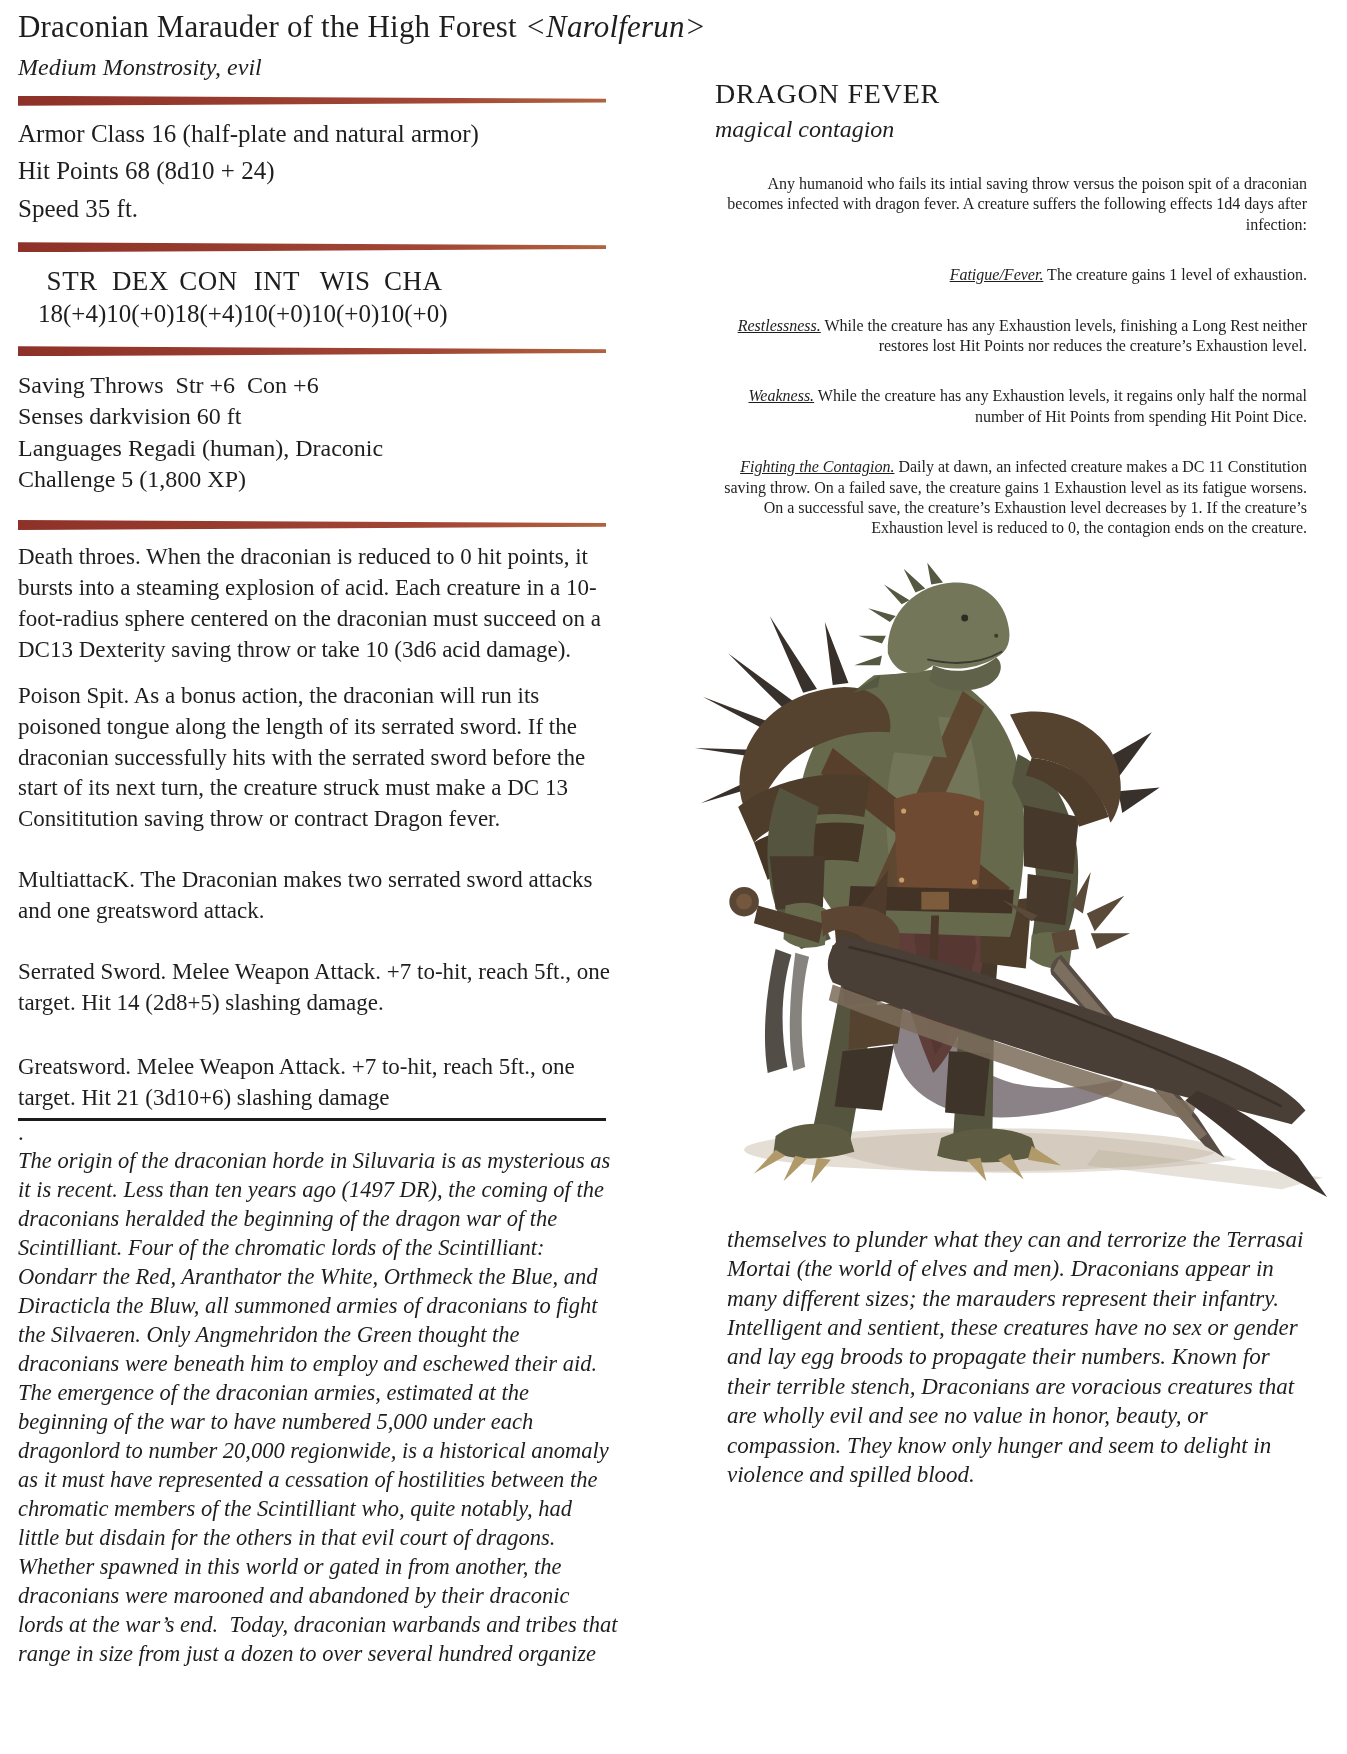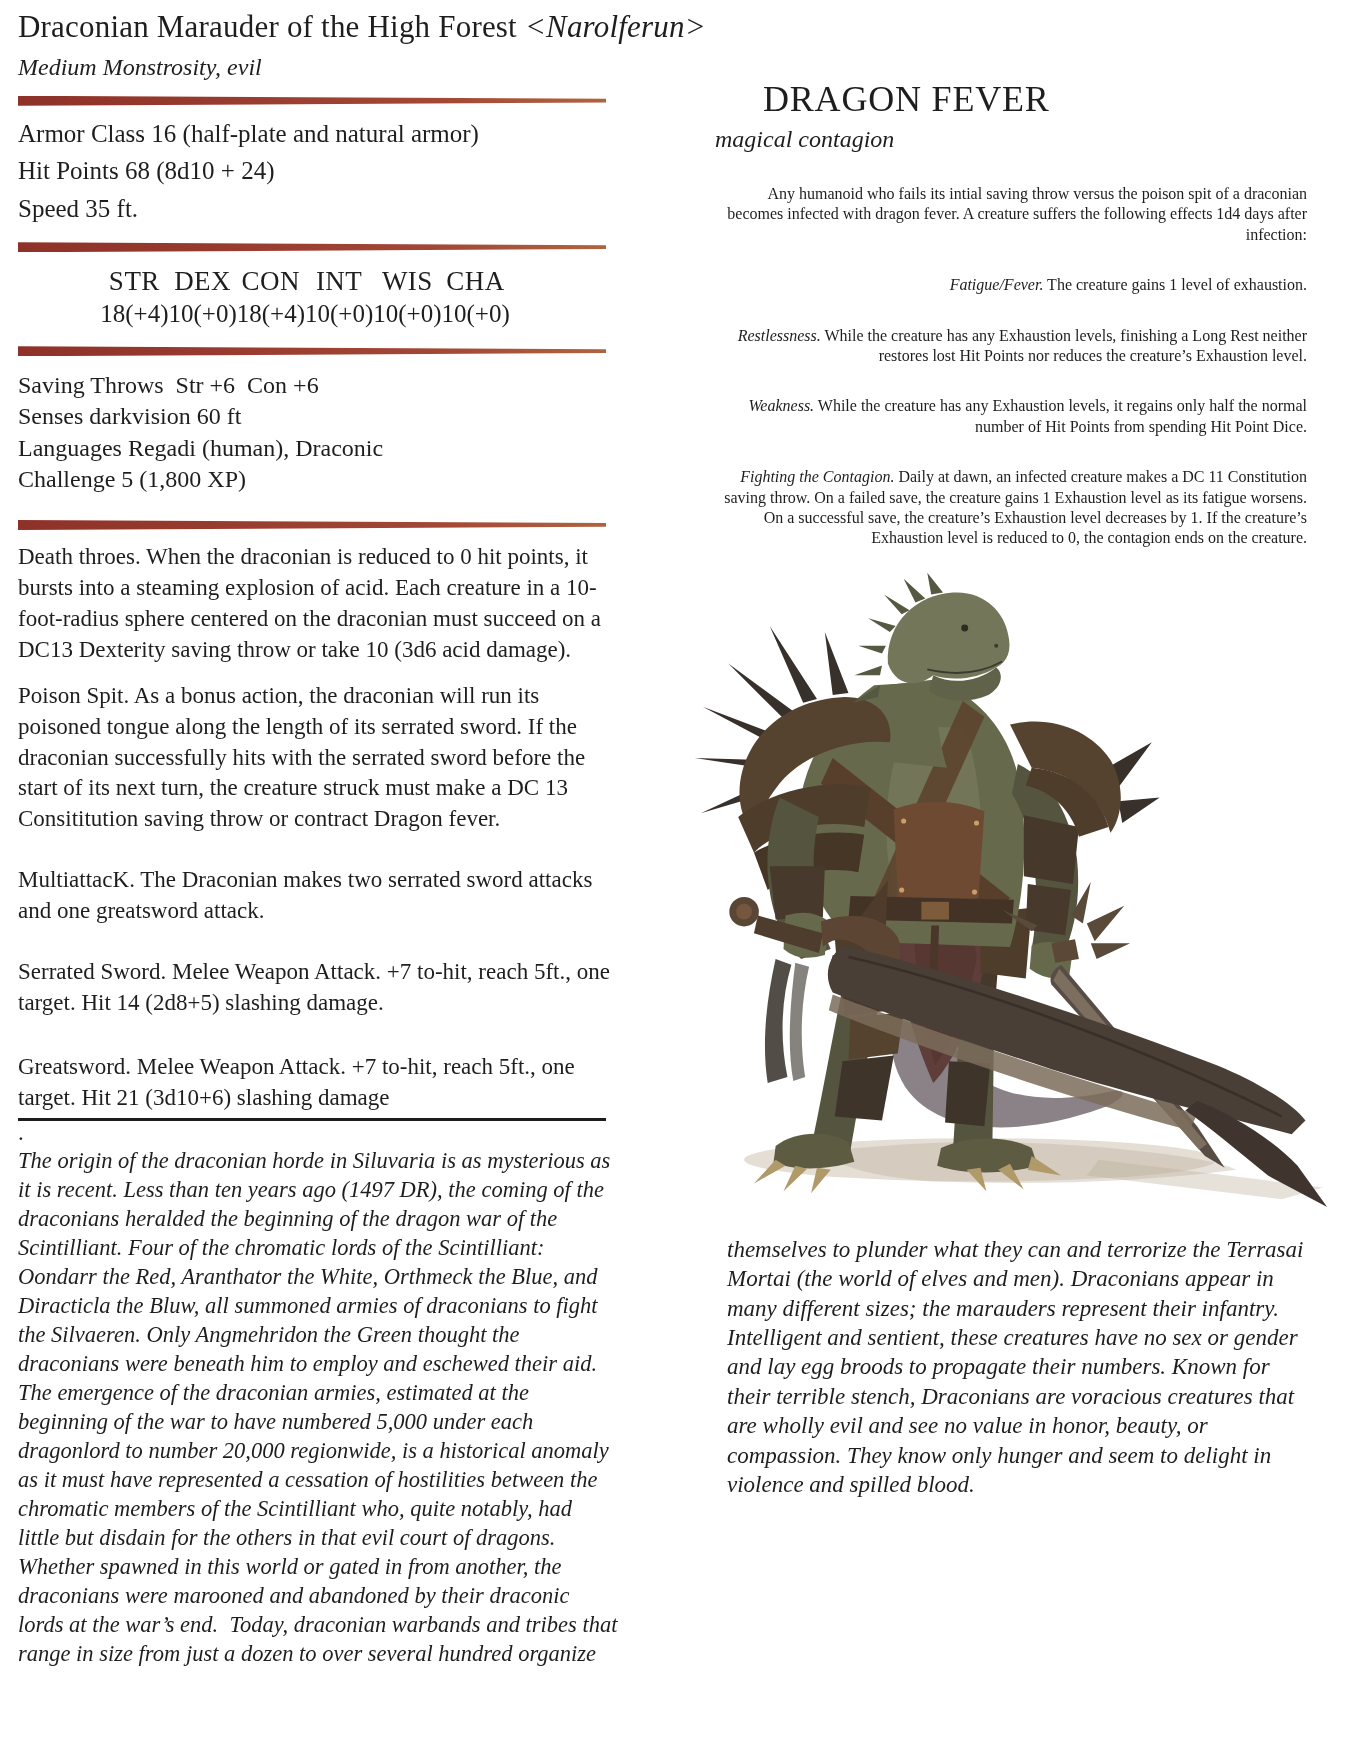--- a/index.html
+++ b/index.html
@@ -18,21 +18,21 @@
 
   .divider {
     height:10px; margin-top:15px; width:588px;
     background:linear-gradient(to right, #8e3128, #a24635 70%, #b0633f);
     clip-path:polygon(0 0, 100% 30%, 100% 68%, 0 100%);
   }
 
   .core-stats { margin-top:9px; }
   .core-line { font-size:25px; line-height:1.5; white-space:pre-wrap; }
 
-  .abilities { display:flex; justify-content:center; width:566px; margin-top:14px; margin-left:4px; }
+  .abilities { display:flex; justify-content:flex-start; width:566px; margin-top:14px; margin-left:20px; }
   .ability { text-align:center; }
   .ability .ab-label { display:block; font-size:27px; letter-spacing:0.5px; }
   .ability .ab-score { display:block; font-size:25px; margin-top:3px; }
 
   .detail-lines { margin-top:14px; }
   .detail-line { font-size:24px; line-height:1.3; white-space:pre-wrap; }
 
   .para { font-size:23px; line-height:1.345; white-space:pre-wrap; }
   .death-throes { margin-top:12px; }
 
@@ -41,26 +41,26 @@
     border-bottom:3px solid #1c1c1c; padding-bottom:7px; width:588px;
   }
   .action-para { margin-top:15px; }
   .action-gap  { margin-top:30px; }
 
   .post-rule { border-top:3px solid #1c1c1c; width:588px; margin-top:4px; }
   .overflow-dot { font-size:23px; line-height:1.0; }
 
   .lore { font-style:italic; font-size:22.5px; line-height:1.29; white-space:pre-wrap; margin-top:2px; }
 
-  .df-heading { font-size:36px; letter-spacing:0.8px;margin-left:48px; }
+  .df-heading { font-size:28px; letter-spacing:0.8px; }
   .df-subheading { font-style:italic; font-size:24px; margin-top:6px; }
   .rpara { font-size:16px; line-height:1.275; white-space:pre-wrap;text-align:right; }
   .r-intro { margin-top:31px; }
   .r-feature { margin-top:30px; }
-  .r-feature .lead { font-style:italic; }
+  .r-feature .lead { font-style:italic;text-decoration:underline; }
 
   .illustration-wrap { margin-top:16px; margin-left:-30px; width:650px; height:648px; }
   .lore-right { font-style:italic; font-size:23px; line-height:1.28; white-space:pre-wrap; margin-top:22px; margin-left:12px; }
 </style>
 </head>
 <body>
 
 <div class="col-left">
   <div class="title"><span>Draconian Marauder of the High Forest </span><span class="epithet">&lt;Narolferun&gt;</span></div>
   <div class="subtitle">Medium Monstrosity, evil</div>

